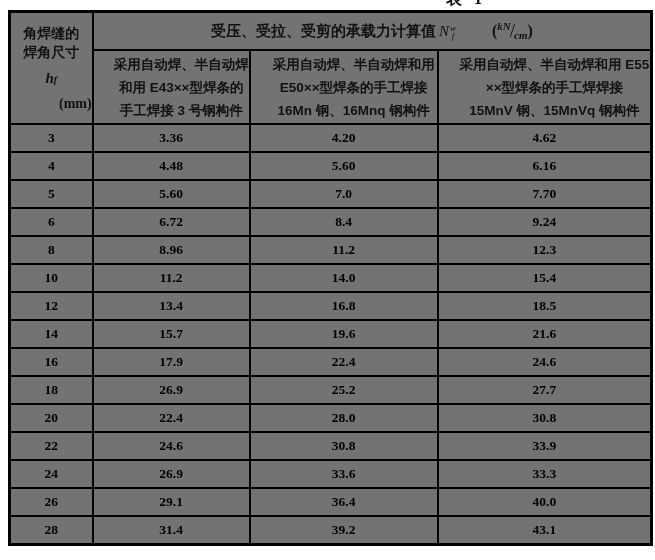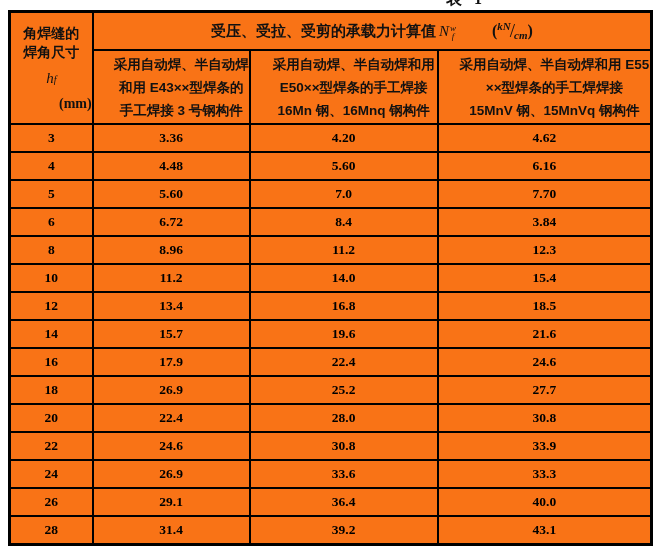--- a/index.html
+++ b/index.html
@@ -14,39 +14,39 @@
   .caption-clip .caption-text{
     display:block;margin-top:-11px;font-weight:bold;font-size:16px;
     font-family:"Liberation Serif",serif;letter-spacing:4px;white-space:nowrap;
   }
   
   .artifact{
     position:absolute;left:651px;top:22px;width:2px;height:34px;background:#000;
   }
   table.main{
     position:absolute;left:8px;top:10px;
-    border-collapse:collapse;table-layout:fixed;background:#f97316;
+    border-collapse:collapse;table-layout:fixed;background:#737373;
     border:3px solid #000;
   }
   table.main td, table.main th{
     border:2px solid #000;padding:0;margin:0;
   }
   
   .corner{
     vertical-align:middle;
   }
   .corner-inner{
     display:flex;flex-direction:column;align-items:center;justify-content:space-evenly;
     height:106px;
   }
   .corner-title div{
     font-weight:bold;font-size:14px;line-height:19px;text-align:center;white-space:nowrap;
   }
   .symbol{
-    font-family:"Liberation Serif",serif;font-style:italic;font-size:15px;line-height:14px;
+    font-family:"Liberation Serif",serif;font-style:italic;font-size:15px;line-height:14px;font-weight:bold;
   }
   .symbol .sub{font-size:10px;font-style:italic;}
   .unit-mm{
     font-family:"Liberation Serif",serif;font-weight:bold;font-size:14px;line-height:16px;margin-left:48px;
   }
   
   .hdr-main-cell{height:36px;vertical-align:middle;text-align:center;}
   .hdr-main-inner{
     display:flex;align-items:center;justify-content:center;white-space:nowrap;
   }
@@ -163,21 +163,21 @@
         <tr>
           <td class="c-h">5</td>
           <td class="c-val">5.60</td>
           <td class="c-val">7.0</td>
           <td class="c-val">7.70</td>
         </tr>
         <tr>
           <td class="c-h">6</td>
           <td class="c-val">6.72</td>
           <td class="c-val">8.4</td>
-          <td class="c-val">3.84</td>
+          <td class="c-val">9.24</td>
         </tr>
         <tr>
           <td class="c-h">8</td>
           <td class="c-val">8.96</td>
           <td class="c-val">11.2</td>
           <td class="c-val">12.3</td>
         </tr>
         <tr>
           <td class="c-h">10</td>
           <td class="c-val">11.2</td>

